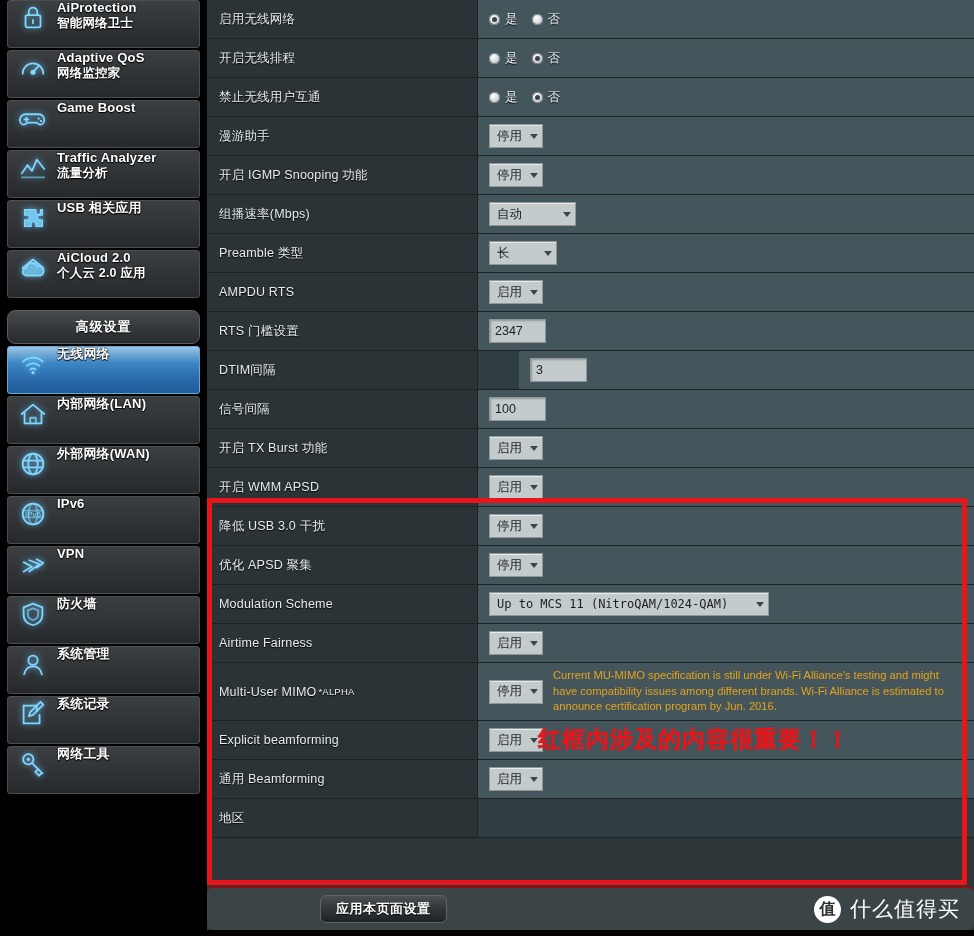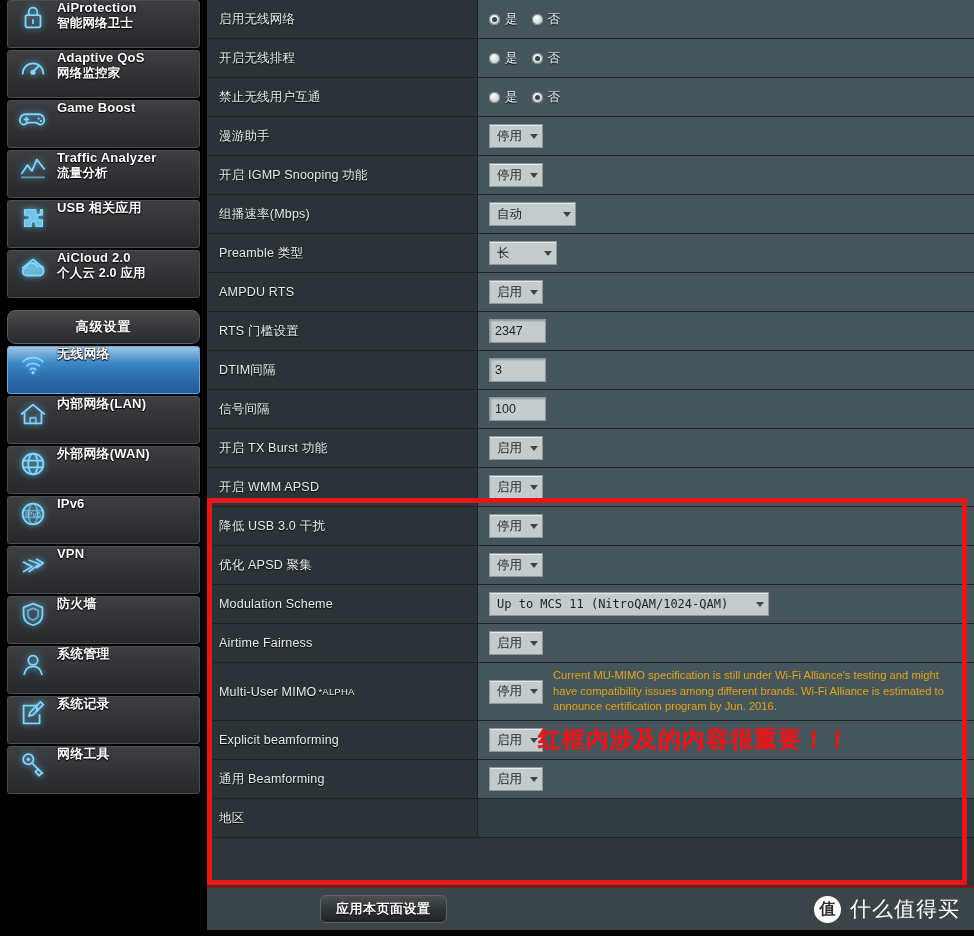--- a/index.html
+++ b/index.html
@@ -141,20 +141,21 @@
     position: absolute; left: 538px; top: 724px; z-index: 6;
     color: #e8161b; font-size: 23px; font-weight: bold; letter-spacing: 1px;
     white-space: nowrap; text-shadow: 0 0 1px #e8161b;
   }
 
   
   #footer {
     position: absolute; left: 207px; top: 886px; width: 767px; height: 44px;
     background: #3b4547; display: flex; align-items: center;
     border-top: 2px solid #8d1216;
+    border-radius: 6px;
   }
   #applybtn {
     margin-left: 113px; height: 28px; padding: 0 15px;
     background: linear-gradient(180deg,#4a5053 0%, #32383a 45%, #1e2224 100%);
     border: 1px solid #5d6467; border-radius: 6px;
     color: #fff; font-size: 13px; font-weight: bold; letter-spacing: .5px;
     display: flex; align-items: center; justify-content: center;
     text-shadow: 0 1px 1px #000; cursor: pointer;
   }
   #wm { margin-left: auto; margin-right: 14px; display: flex; align-items: center; gap: 9px; }
@@ -474,21 +475,21 @@
           </div>
         </div>
         <div class="row" style="min-height: 39px;">
           <div class="lbl">
             <span>RTS 门槛设置</span>
           </div>
           <div class="val">
             <div class="inp">2347</div>
           </div>
         </div>
-        <div class="row" style="min-height: 39px;">
+        <div class="row" style="min-height: 39px; gap: 41px;">
           <div class="lbl">
             <span>DTIM间隔</span>
           </div>
           <div class="val">
             <div class="inp">3</div>
           </div>
         </div>
         <div class="row" style="min-height: 39px;">
           <div class="lbl">
             <span>信号间隔</span>

